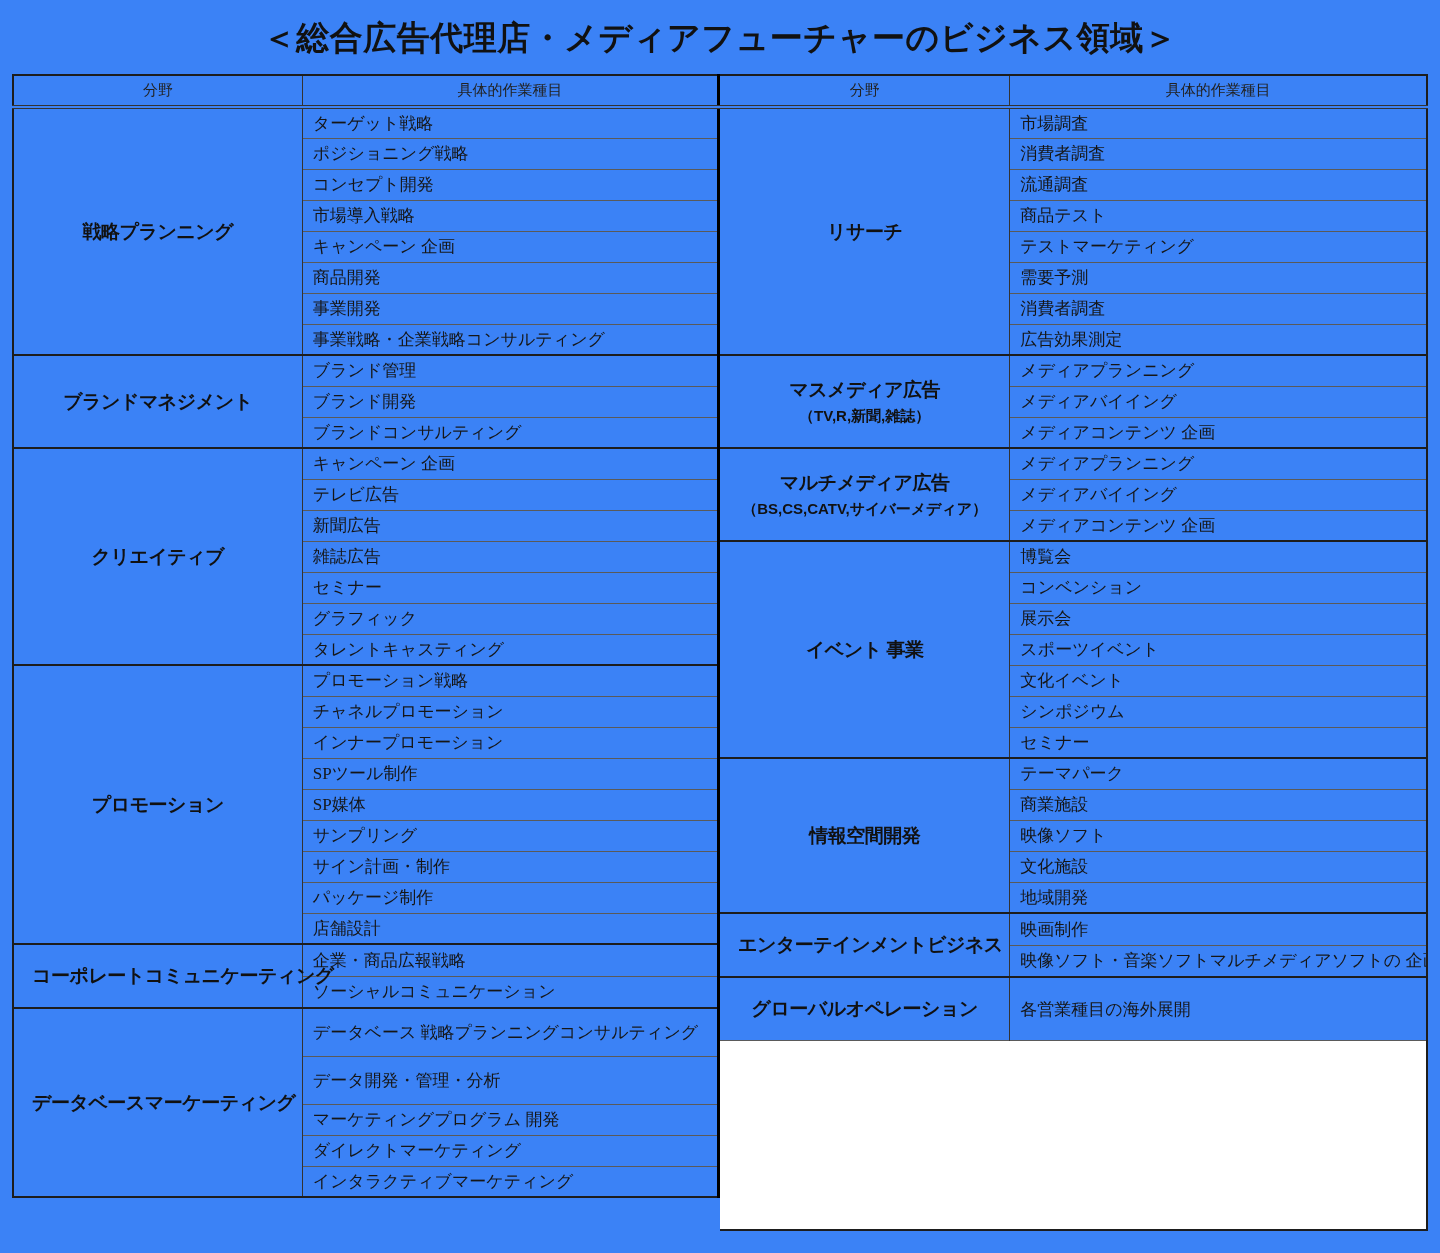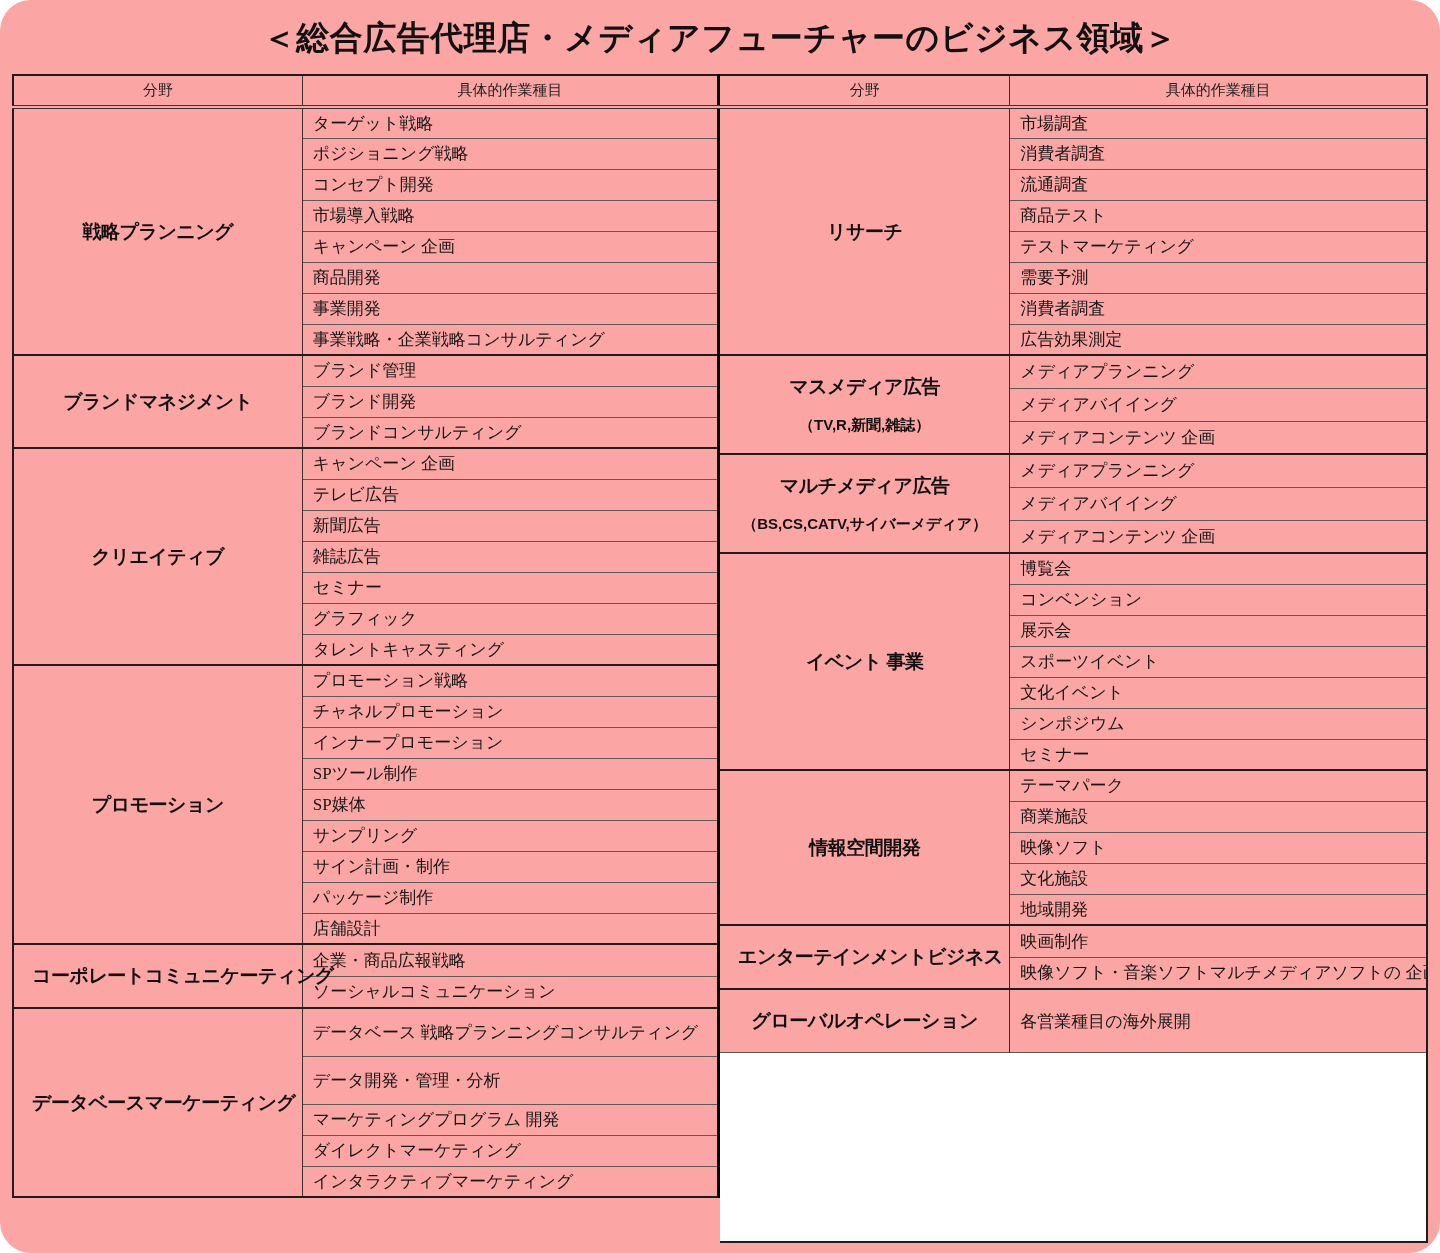--- a/index.html
+++ b/index.html
@@ -1,21 +1,20 @@
 <!DOCTYPE html>
 <html><head>
 <meta charset="utf-8">
 <style>
   html, body { margin: 0; padding: 0; background: #ffffff; }
   .page {
     width: 1440px; height: 1253px; box-sizing: border-box;
-    padding-top: 16px; background: #fca5a5; color: #111;
+    padding-top: 16px; background: #3b82f6; color: #111;
     font-family: "Liberation Serif", "DejaVu Serif", serif;
     overflow: hidden;
-    border-radius: 31px;
   }
   .title {
     margin: 0 0 13px 0; text-align: center;
     font-family: "Liberation Sans", "DejaVu Sans", sans-serif;
     font-weight: 900; font-size: 33px; letter-spacing: 0.5px; color: #111;
   }
   .tables { display: flex; margin: 0 12px; align-items: flex-start; }
   table.tbl { border-collapse: collapse; table-layout: fixed; width: 50%; }
   table.tbl-left  { border: 2px solid #1d1d1d; border-right: 3px solid #000; }
   table.tbl-right { border: 2px solid #1d1d1d; border-left: none; }
@@ -43,21 +42,21 @@
     text-align: left; vertical-align: middle;
     padding: 0 8px 0 10px; overflow: hidden; white-space: nowrap;
   }
   .cat-name {
     font-family: "Liberation Sans", "DejaVu Sans", sans-serif;
     font-weight: 800; font-size: 19px; letter-spacing: -0.5px;
     color: #111; white-space: nowrap;
   }
   .cat-sub {
     font-family: "Liberation Sans", "DejaVu Sans", sans-serif;
-    font-weight: 800; font-size: 15px; margin-top: 16px;
+    font-weight: 800; font-size: 15px; margin-top: 4px;
     color: #111; white-space: nowrap;
   }
   td.filler-cell { border-top: 1px solid #5a5a5a; background: #fff; }
 </style>
 </head>
 <body>
 
 <div class="page">
   <h1 class="title">＜総合広告代理店・メディアフューチャーのビジネス領域＞</h1>
   <div class="tables">

